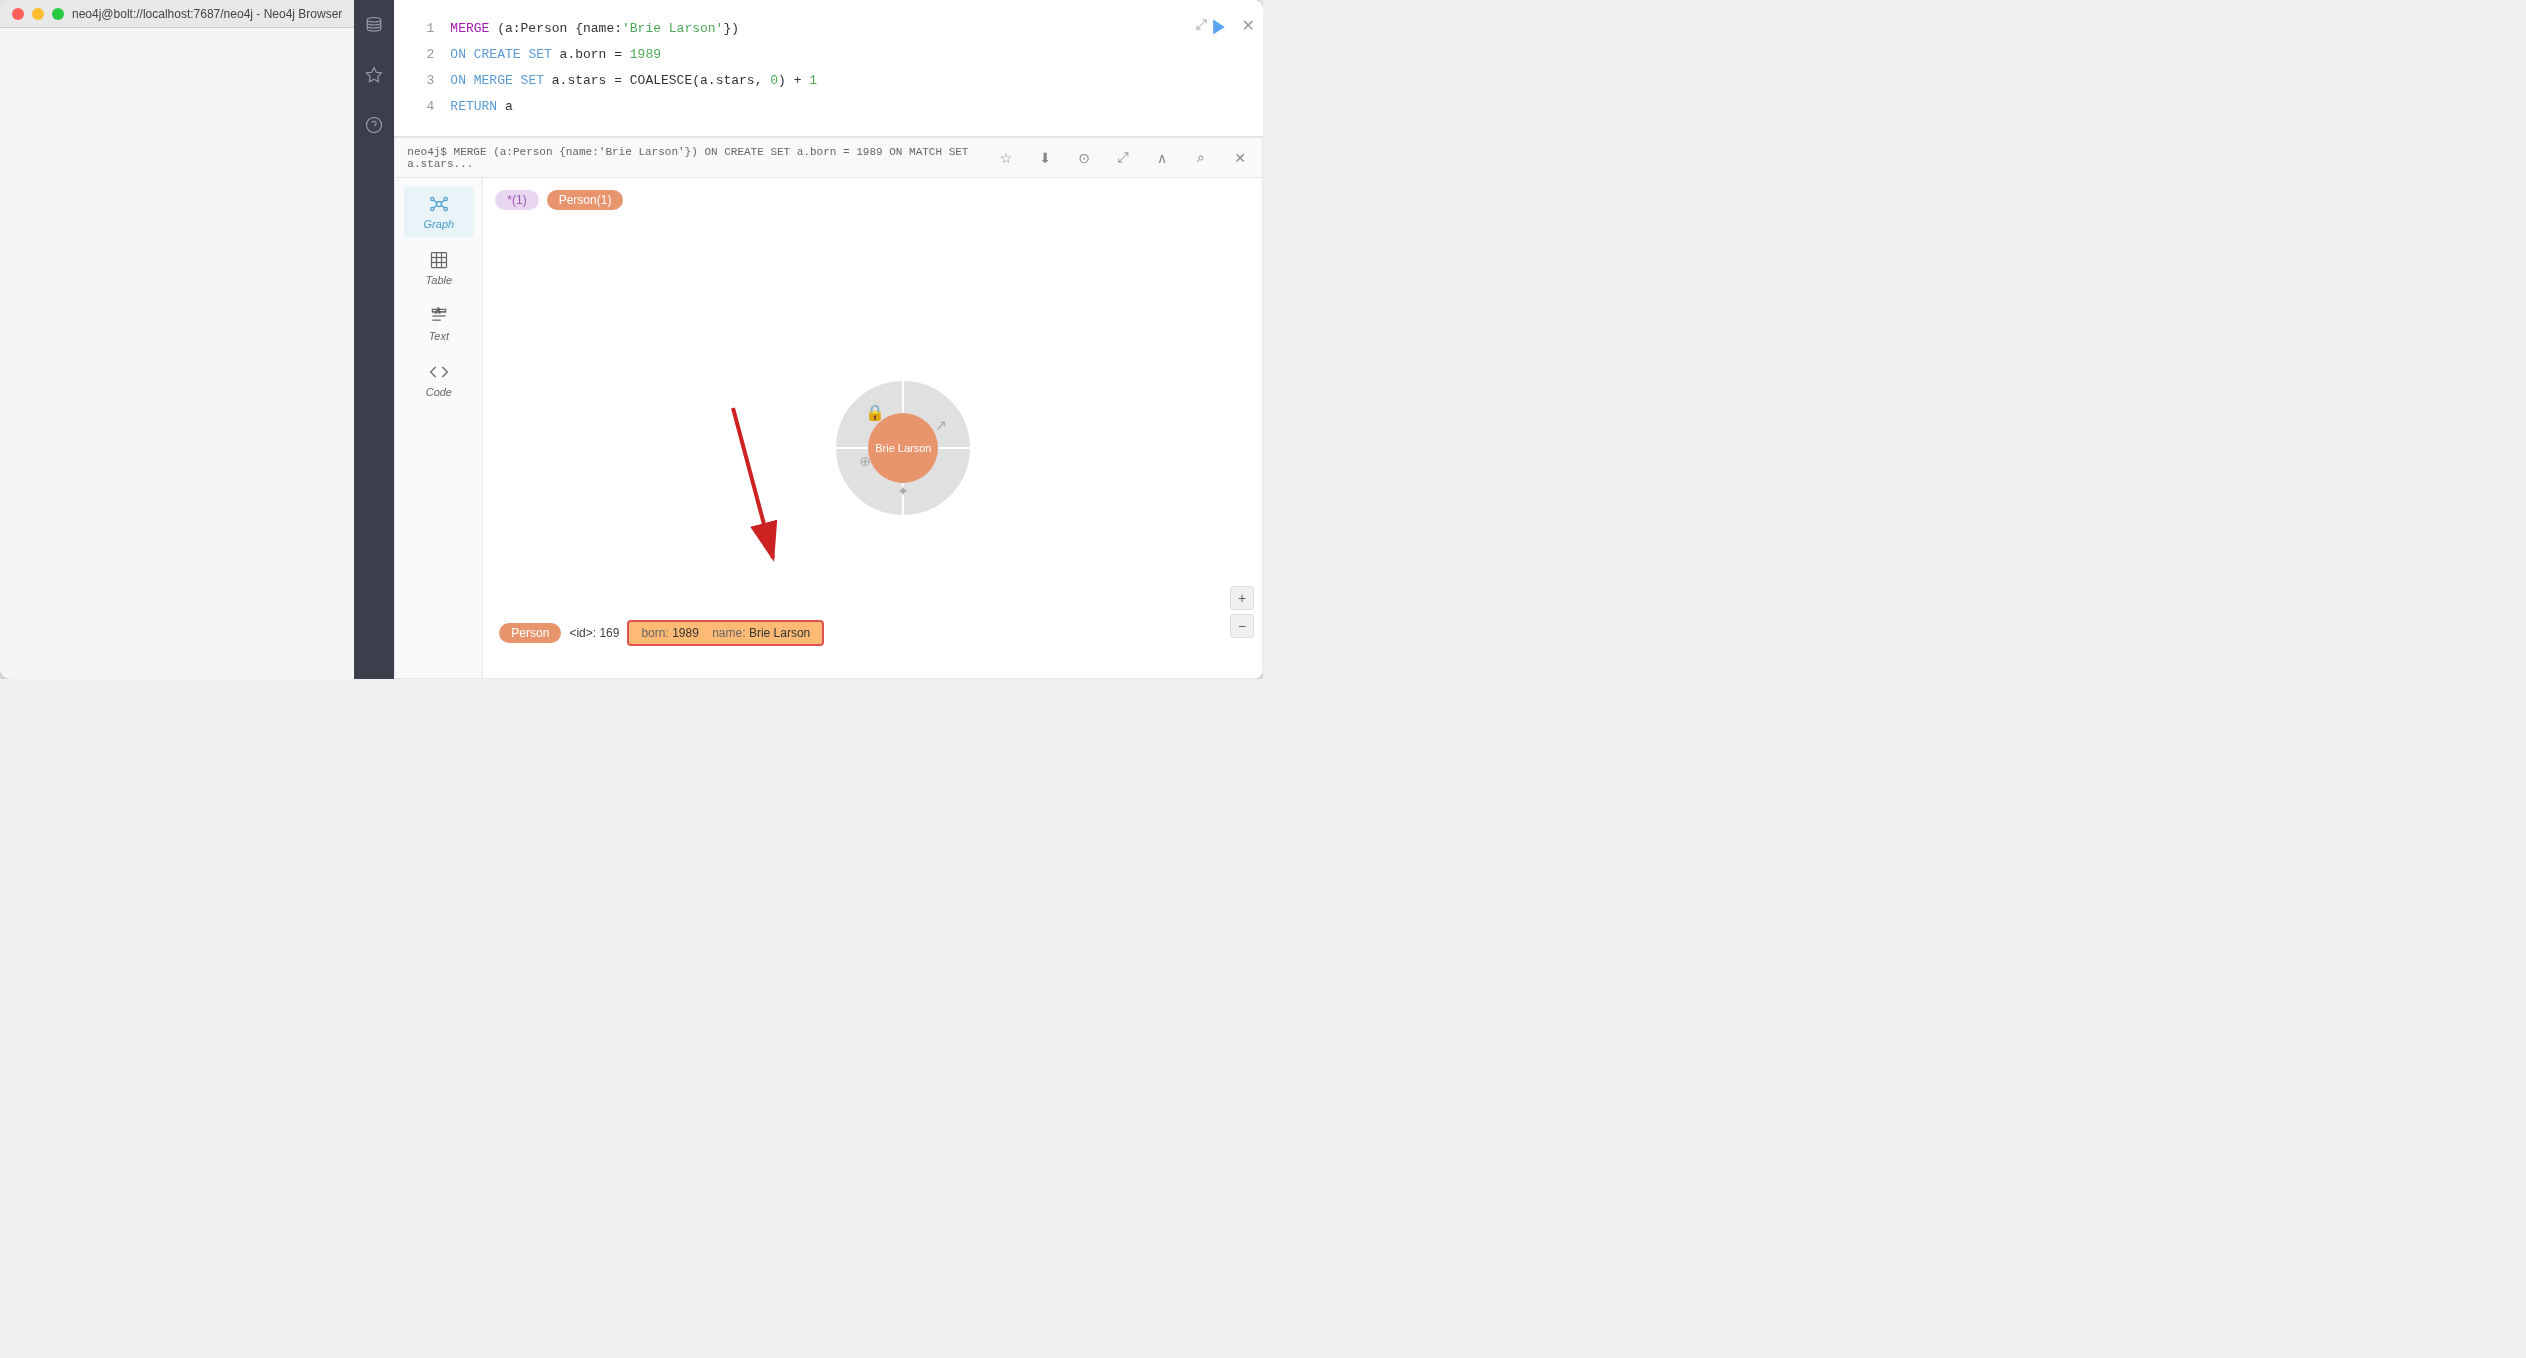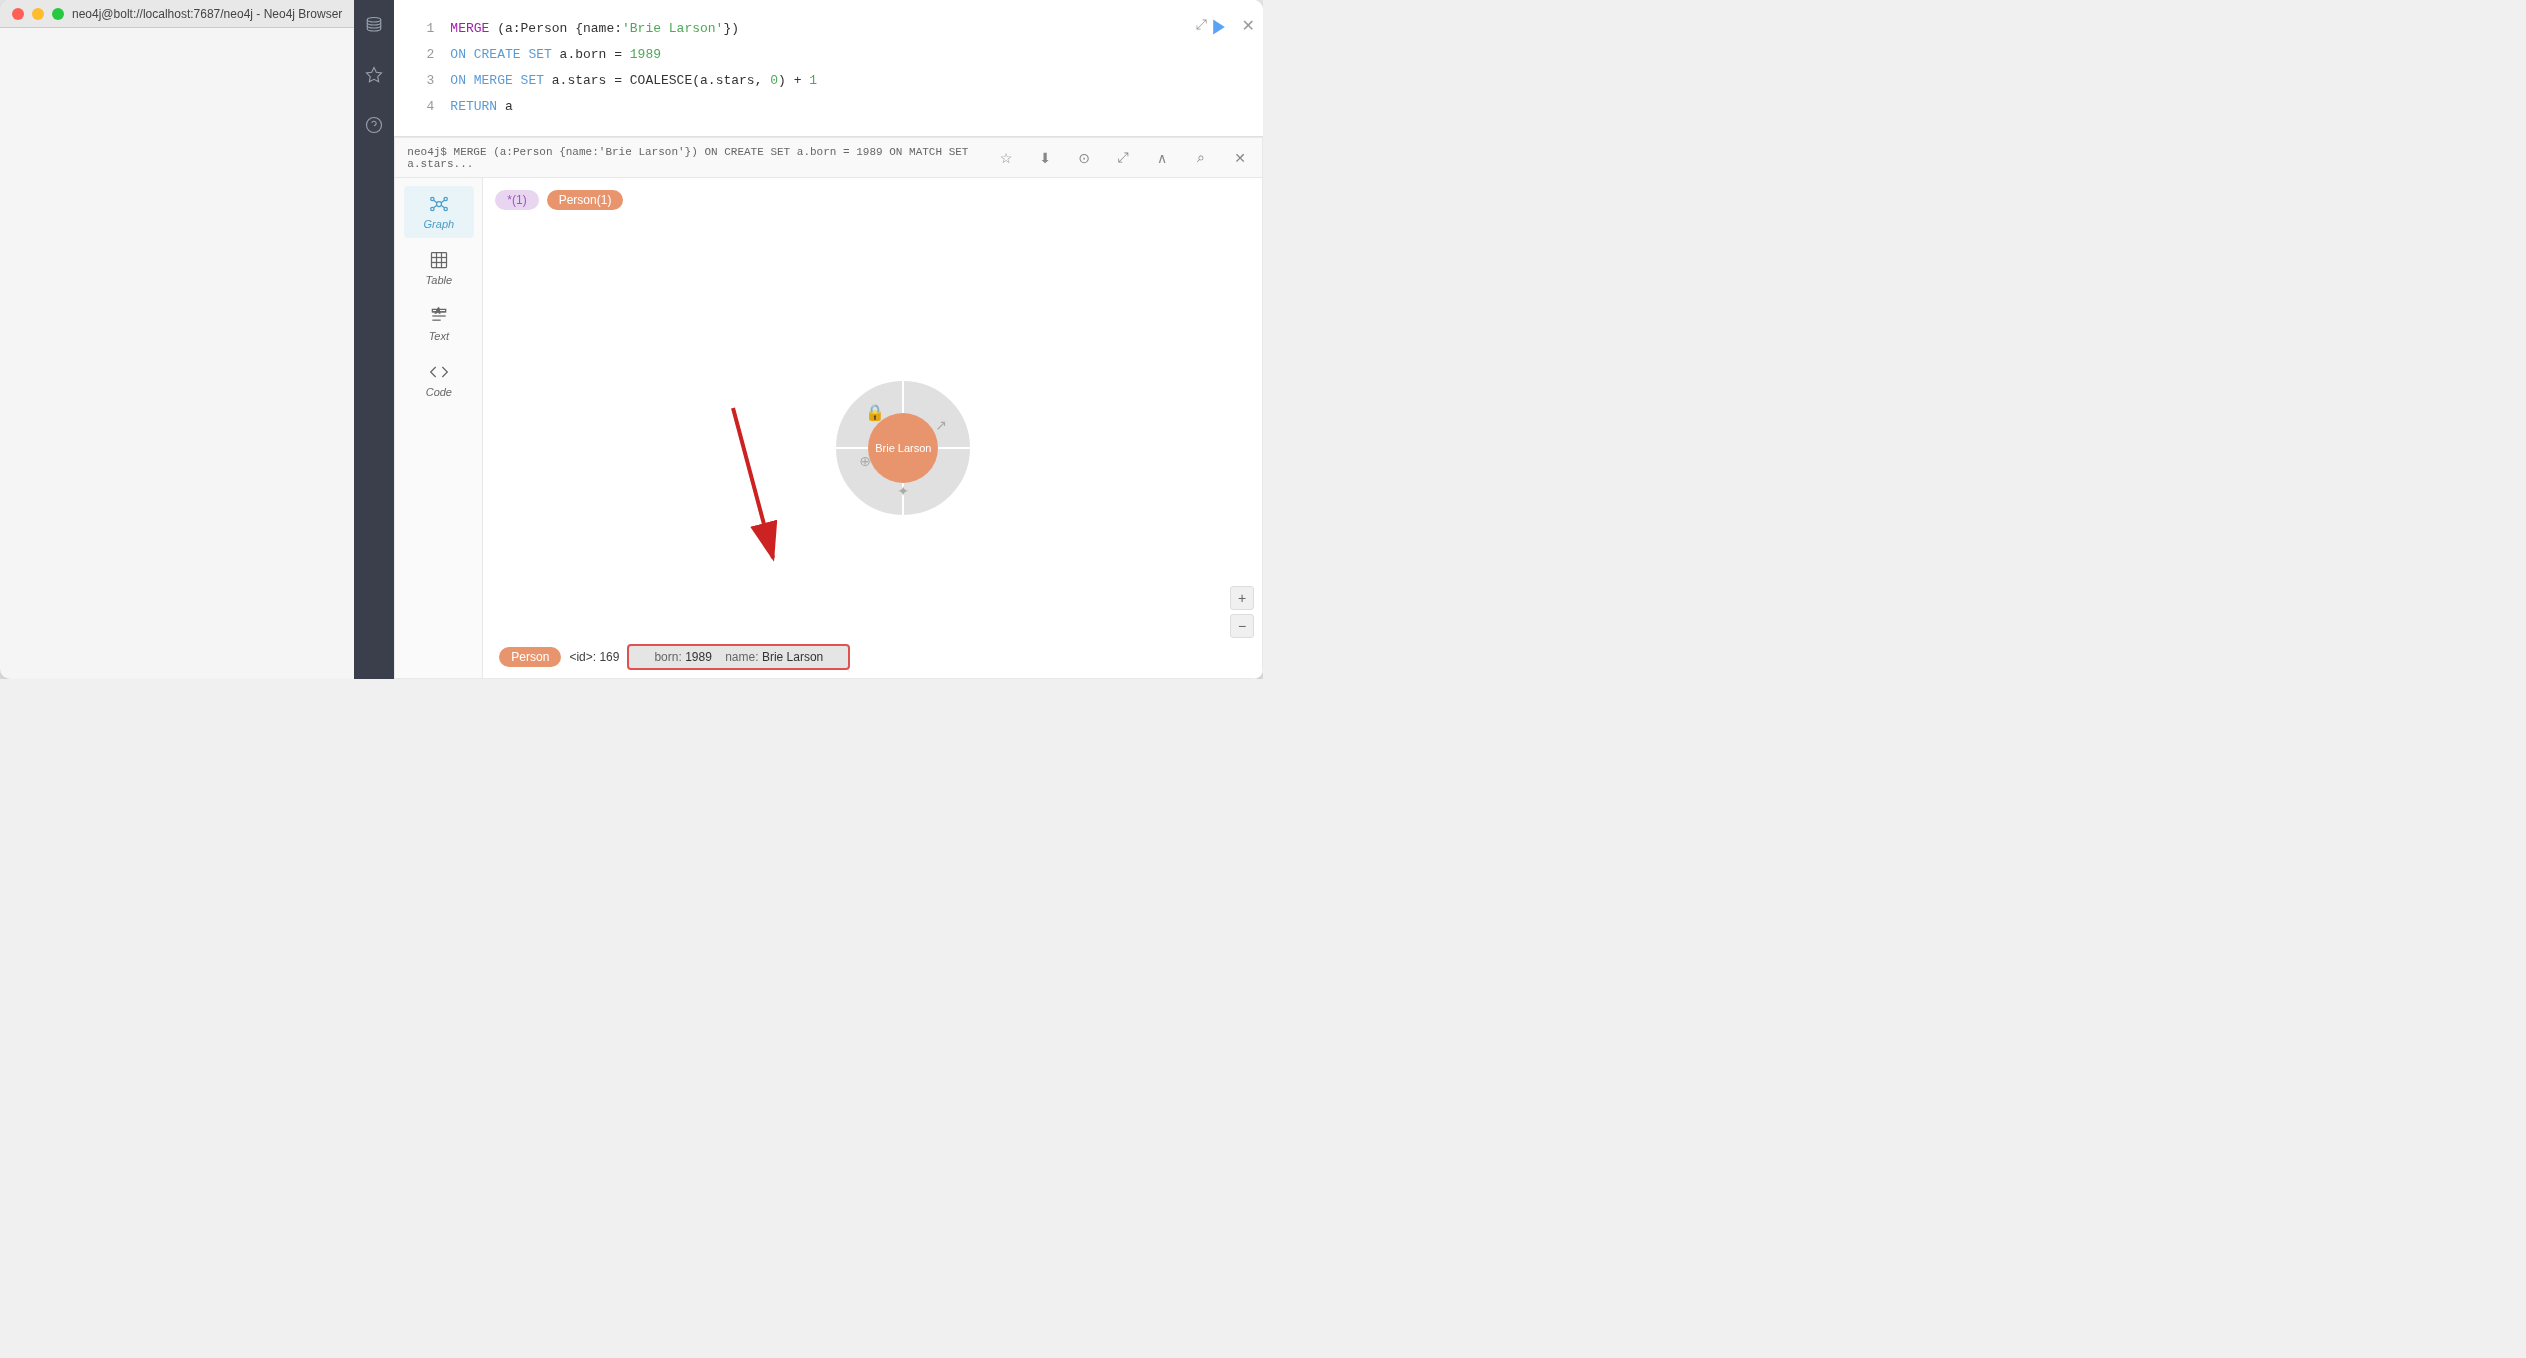--- a/index.html
+++ b/index.html
@@ -303,21 +303,21 @@
       bottom: 80px;
       left: 120px;
       width: 240px;
       height: 200px;
       pointer-events: none;
     }
 
     
     .bottom-info {
       position: absolute;
-      bottom: 8px;
+      bottom: 32px;
       left: 16px;
       display: flex;
       align-items: center;
       gap: 8px;
     }
 
     .person-badge-bottom {
       background: #e8956d;
       color: #fff;
       padding: 3px 12px;
@@ -326,22 +326,22 @@
     }
 
     .id-text {
       font-size: 12px;
       color: #404040;
     }
 
     .detail-box {
       border: 2px solid #e05252;
       border-radius: 4px;
-      padding: 4px 25px;
-      background: #e5e5e5;
+      padding: 4px 12px;
+      background: #fdba74;
       font-size: 12px;
       color: #333;
     }
 
     .detail-label {
       color: #666;
     }
 
     
     .zoom-controls {

